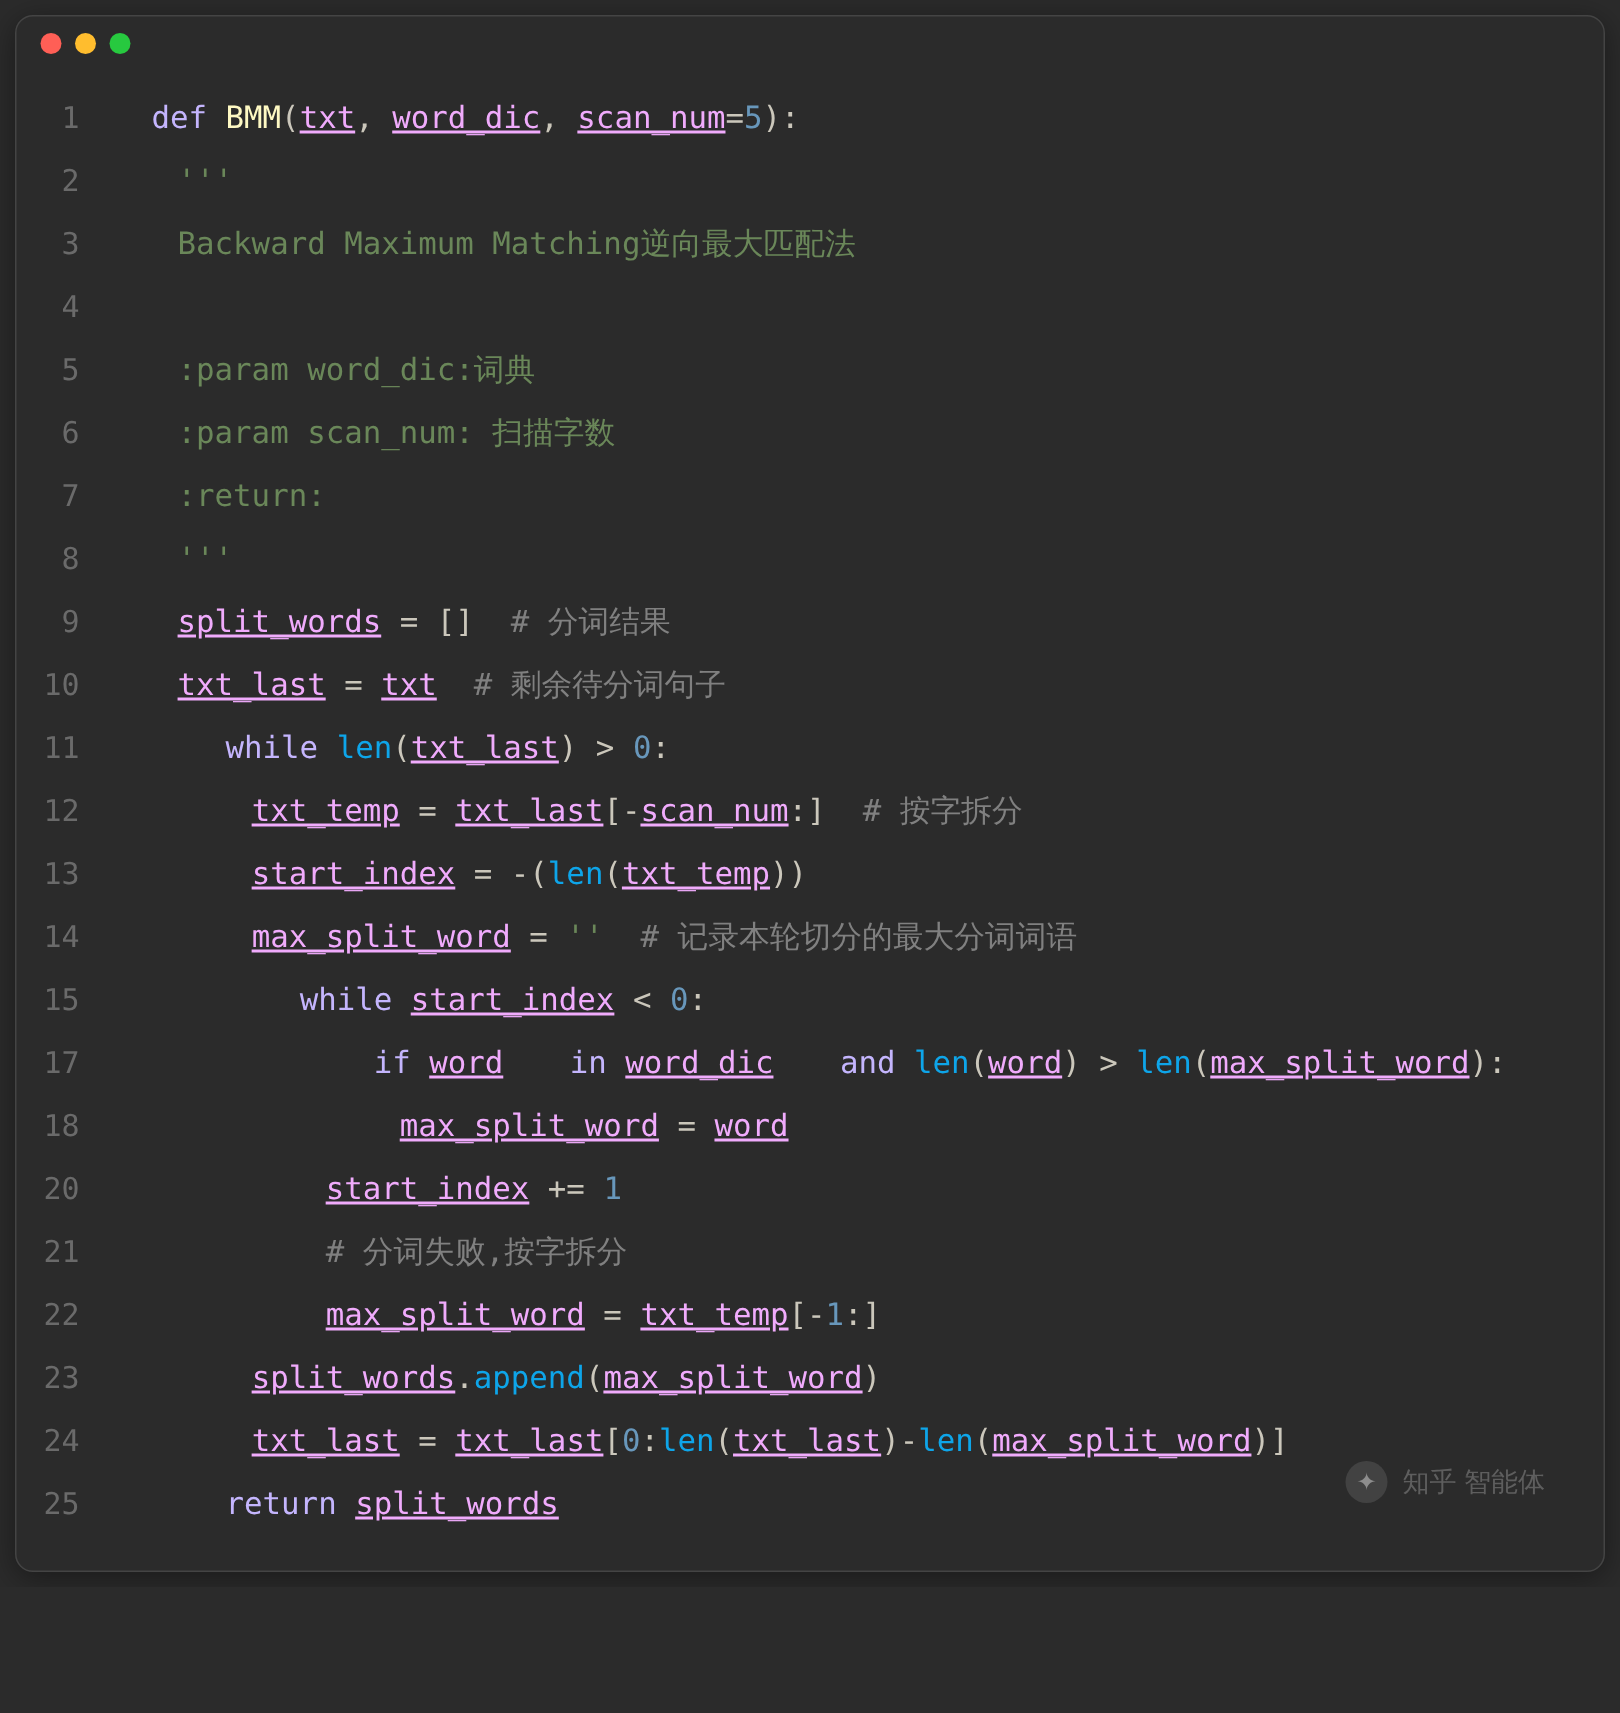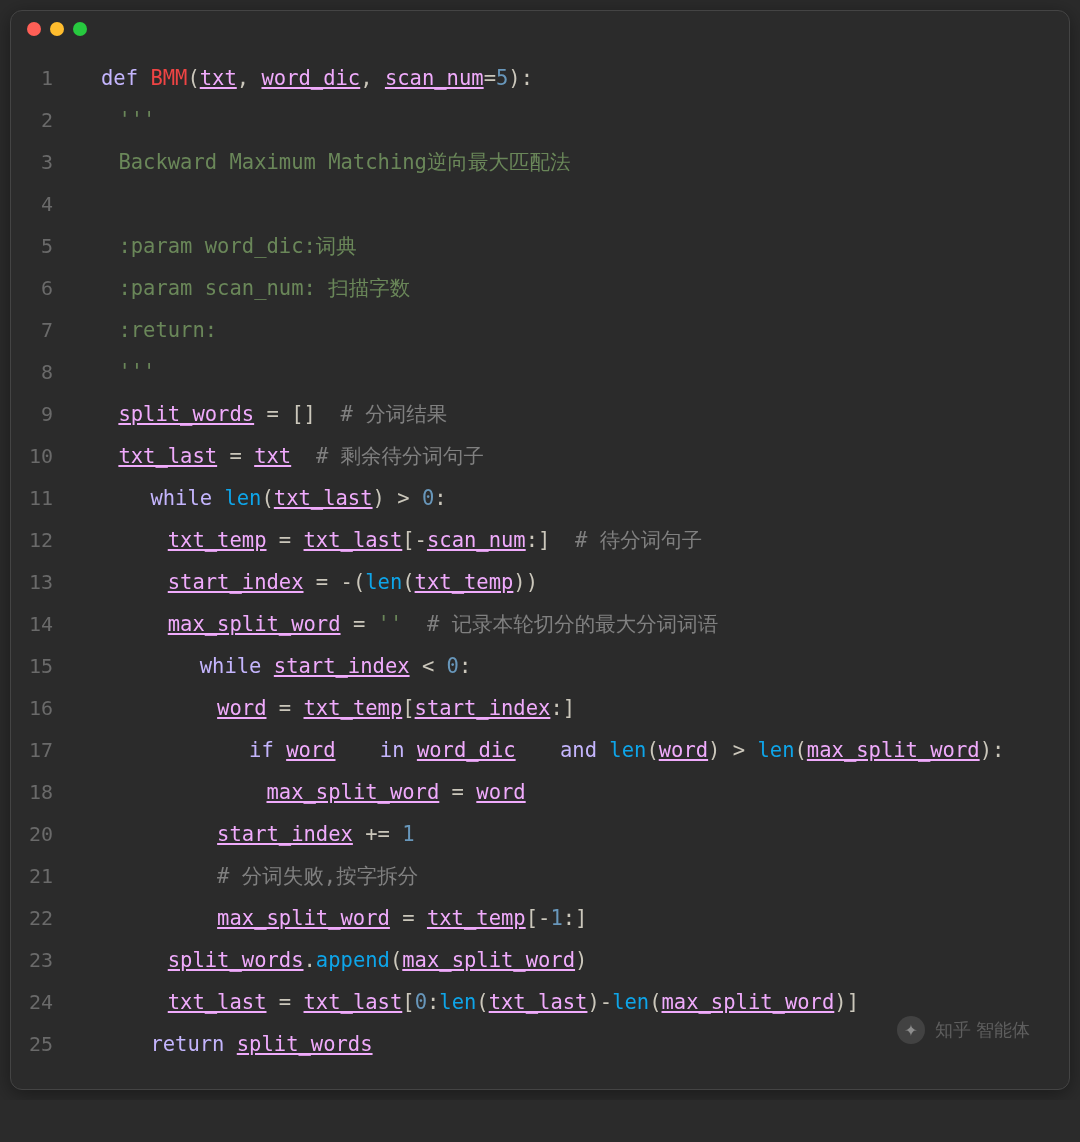--- a/index.html
+++ b/index.html
@@ -40,21 +40,21 @@
   .gutter {
     width: 40px;
     text-align: right;
     color: #6a6a6a;
     padding-right: 16px;
     user-select: none;
     font-size: 20px;
   }
   .code { flex: 1; }
   .kw { color: #c4b5fd; margin-left: 32px; }          
-  .fn { color: #ef4444; }         
+  .fn { color: #fef9c3; }         
   .arg { color: #f0abfc; text-decoration: underline; }         
   .num { color: #6897bb; }         
   .str { color: #6a8759; }         
   .cmt { color: #808080; }         
   .op  { color: #cbc7bb; }         
   .pun { color: #cbc7bb; }
   .call { color: #0ea5e9; }
   .watermark {
     position: absolute;
     right: 40px;
@@ -134,42 +134,38 @@
       <span class="code"><span>    </span><span class="arg">txt_last</span><span class="op"> = </span><span class="arg">txt</span><span>  </span><span class="cmt"># 剩余待分词句子</span></span>
     </div>
 
     <div class="line">
       <span class="gutter">11</span>
       <span class="code"><span>    </span><span class="kw">while </span><span class="call">len</span><span class="pun">(</span><span class="arg">txt_last</span><span class="pun">) &gt; </span><span class="num">0</span><span class="pun">:</span></span>
     </div>
 
     <div class="line">
       <span class="gutter">12</span>
-      <span class="code"><span>        </span><span class="arg">txt_temp</span><span class="op"> = </span><span class="arg">txt_last</span><span class="pun">[-</span><span class="arg">scan_num</span><span class="pun">:]</span><span>  </span><span class="cmt"># 待分词句子</span></span>
+      <span class="code"><span>        </span><span class="arg">txt_temp</span><span class="op"> = </span><span class="arg">txt_last</span><span class="pun">[-</span><span class="arg">scan_num</span><span class="pun">:]</span><span>  </span><span class="cmt"># 按字拆分</span></span>
     </div>
 
     <div class="line">
       <span class="gutter">13</span>
       <span class="code"><span>        </span><span class="arg">start_index</span><span class="op"> = -(</span><span class="call">len</span><span class="pun">(</span><span class="arg">txt_temp</span><span class="pun">))</span></span>
     </div>
 
     <div class="line">
       <span class="gutter">14</span>
       <span class="code"><span>        </span><span class="arg">max_split_word</span><span class="op"> = </span><span class="str">''</span><span>  </span><span class="cmt"># 记录本轮切分的最大分词词语</span></span>
     </div>
 
     <div class="line">
       <span class="gutter">15</span>
       <span class="code"><span>        </span><span class="kw">while </span><span class="arg">start_index</span><span class="op"> &lt; </span><span class="num">0</span><span class="pun">:</span></span>
     </div>
 
-    <div class="line">
-      <span class="gutter">16</span>
-      <span class="code"><span>            </span><span class="arg">word</span><span class="op"> = </span><span class="arg">txt_temp</span><span class="pun">[</span><span class="arg">start_index</span><span class="pun">:]</span></span>
-    </div>
 
     <div class="line">
       <span class="gutter">17</span>
       <span class="code"><span>            </span><span class="kw">if </span><span class="arg">word</span><span class="kw"> in </span><span class="arg">word_dic</span><span class="kw"> and </span><span class="call">len</span><span class="pun">(</span><span class="arg">word</span><span class="pun">) &gt; </span><span class="call">len</span><span class="pun">(</span><span class="arg">max_split_word</span><span class="pun">):</span></span>
     </div>
 
     <div class="line">
       <span class="gutter">18</span>
       <span class="code"><span>                </span><span class="arg">max_split_word</span><span class="op"> = </span><span class="arg">word</span></span>
     </div>

